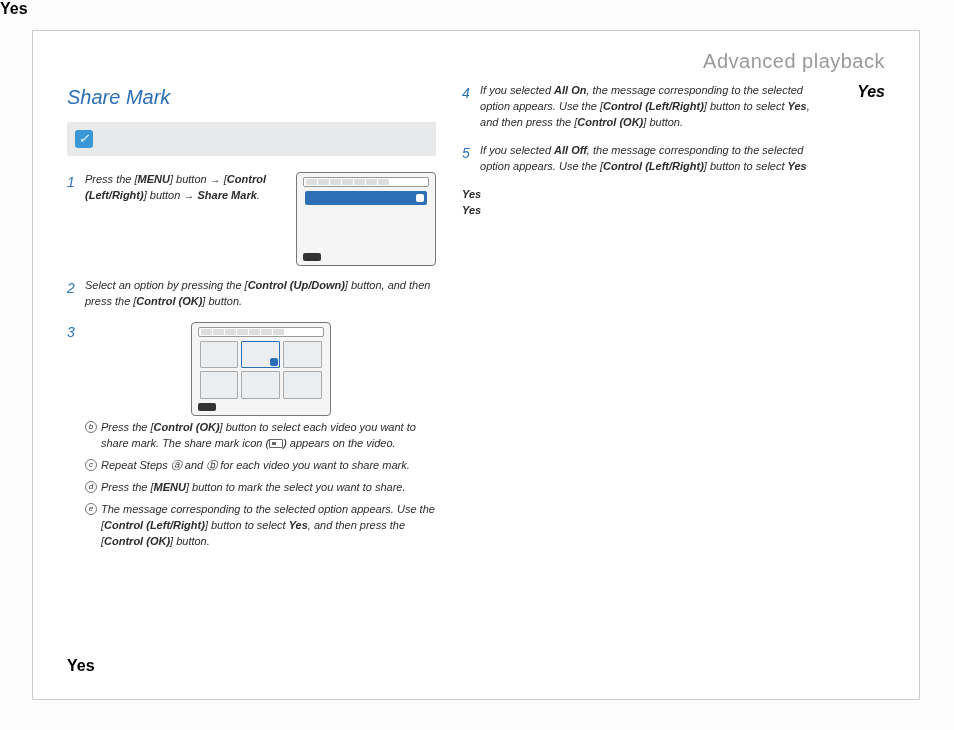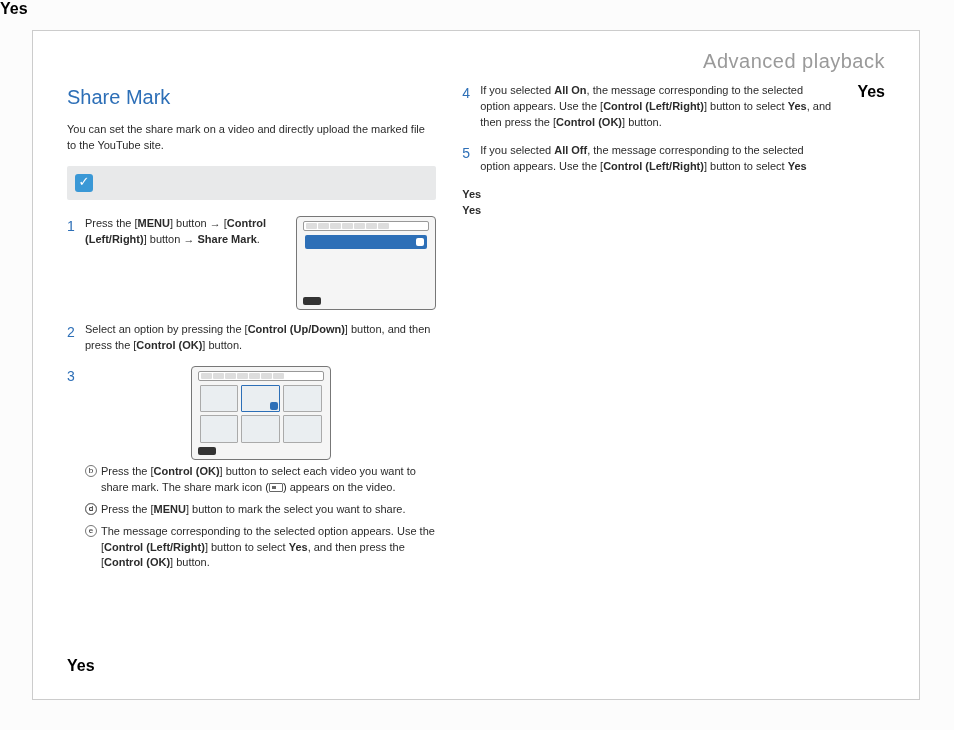--- a/index.html
+++ b/index.html
@@ -26,20 +26,21 @@
     color: #9a9a9a;
     font-size: 20px;
     font-weight: 400;
     letter-spacing: .5px;
   }
   .columns {
     display: flex;
     gap: 26px;
     margin-top: 10px;
     flex: 1;
+    font-style: italic;
   }
   .col { width: 50%; font-size: 11px; color: #2b2b2b; line-height: 1.45; }
   .col.right { width: 50%; }
   .section-title {
     color: #2d6fb7;
     font-size: 20px;
     font-weight: 400;
     margin-bottom: 10px;
   }
   .intro { margin-bottom: 12px; font-size: 11px; }
@@ -121,21 +122,20 @@
 <div class="page">
 
   <div class="header-area">
     <span class="header-title">Advanced playback</span>
   </div>
 
   <div class="columns">
 
     <div class="col">
       <div class="section-title">Share Mark</div>
-      <p class="intro">You can set the share mark on a video and directly upload the marked file to the YouTube site.</p>
 
       <div class="callout">
         <div class="check-badge">✓</div>
       </div>
 
       <ol class="steps">
         <li>
           <div class="step-flex">
             <div class="step-text">
               <span>Press the [</span><b>MENU</b><span>] button → [</span><b>Control (Left/Right)</b><span>] button → </span><b>Share Mark</b><span>.</span>
@@ -181,20 +181,21 @@
                   <div></div>
               </div>
               <div class="menu-btm"></div>
             </div>
           </div>
           <ul class="sublist">
             <li><span class="m">b</span>
               <span>Press the [</span><b>Control (OK)</b><span>] button to select each video you want to share mark. The share mark icon (</span><span class="lcd-inline"></span><span>) appears on the video.</span>
             </li>
             <li><span class="m">c</span>
+              <span>Repeat Steps ⓐ and ⓑ for each video you want to share mark.</span>
             </li>
             <li><span class="m">d</span>
               <span>Press the [</span><b>MENU</b><span>] button to mark the select you want to share.</span>
             </li>
             <li><span class="m">e</span>
               <span>The message corresponding to the selected option appears. Use the [</span><b>Control (Left/Right)</b><span>] button to select </span><b>Yes</b><span>, and then press the [</span><b>Control (OK)</b><span>] button.</span>
             </li>
           </ul>
         </li>
       </ol>

